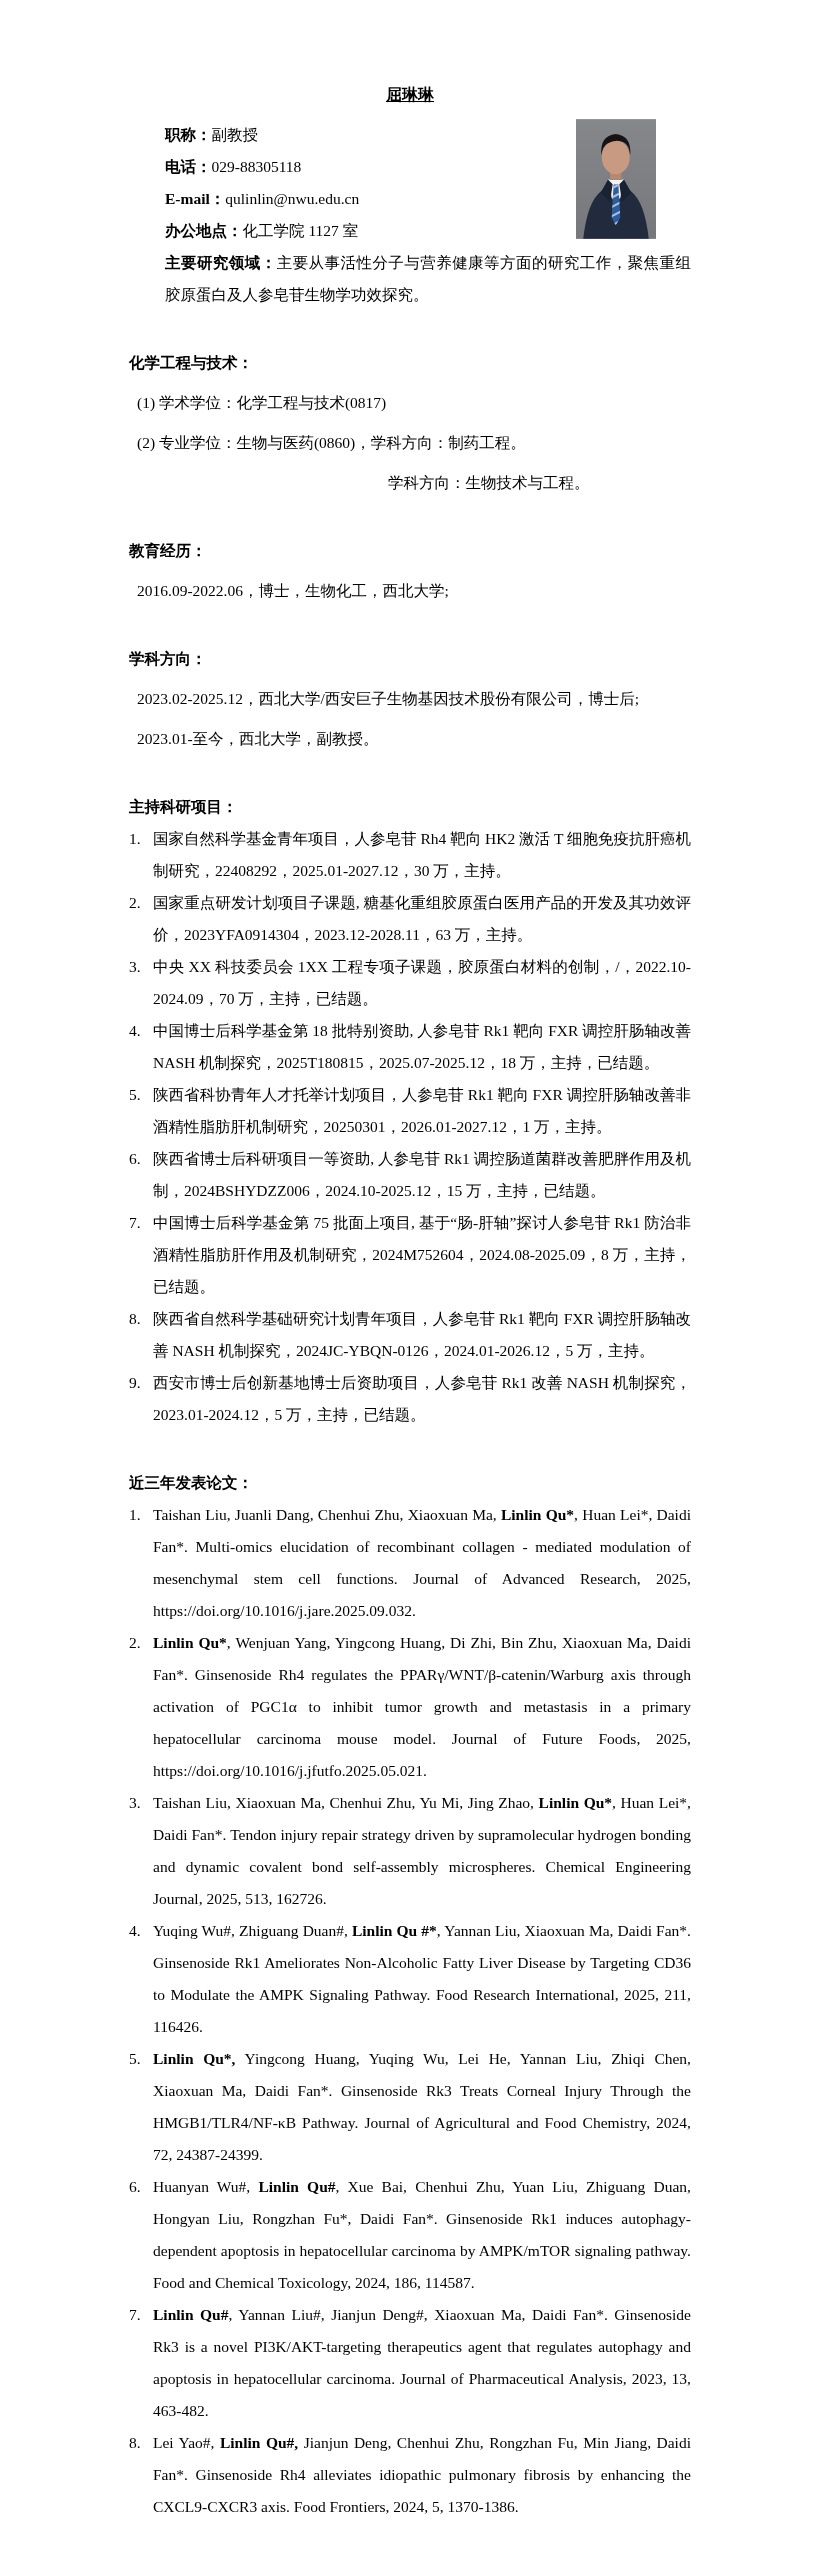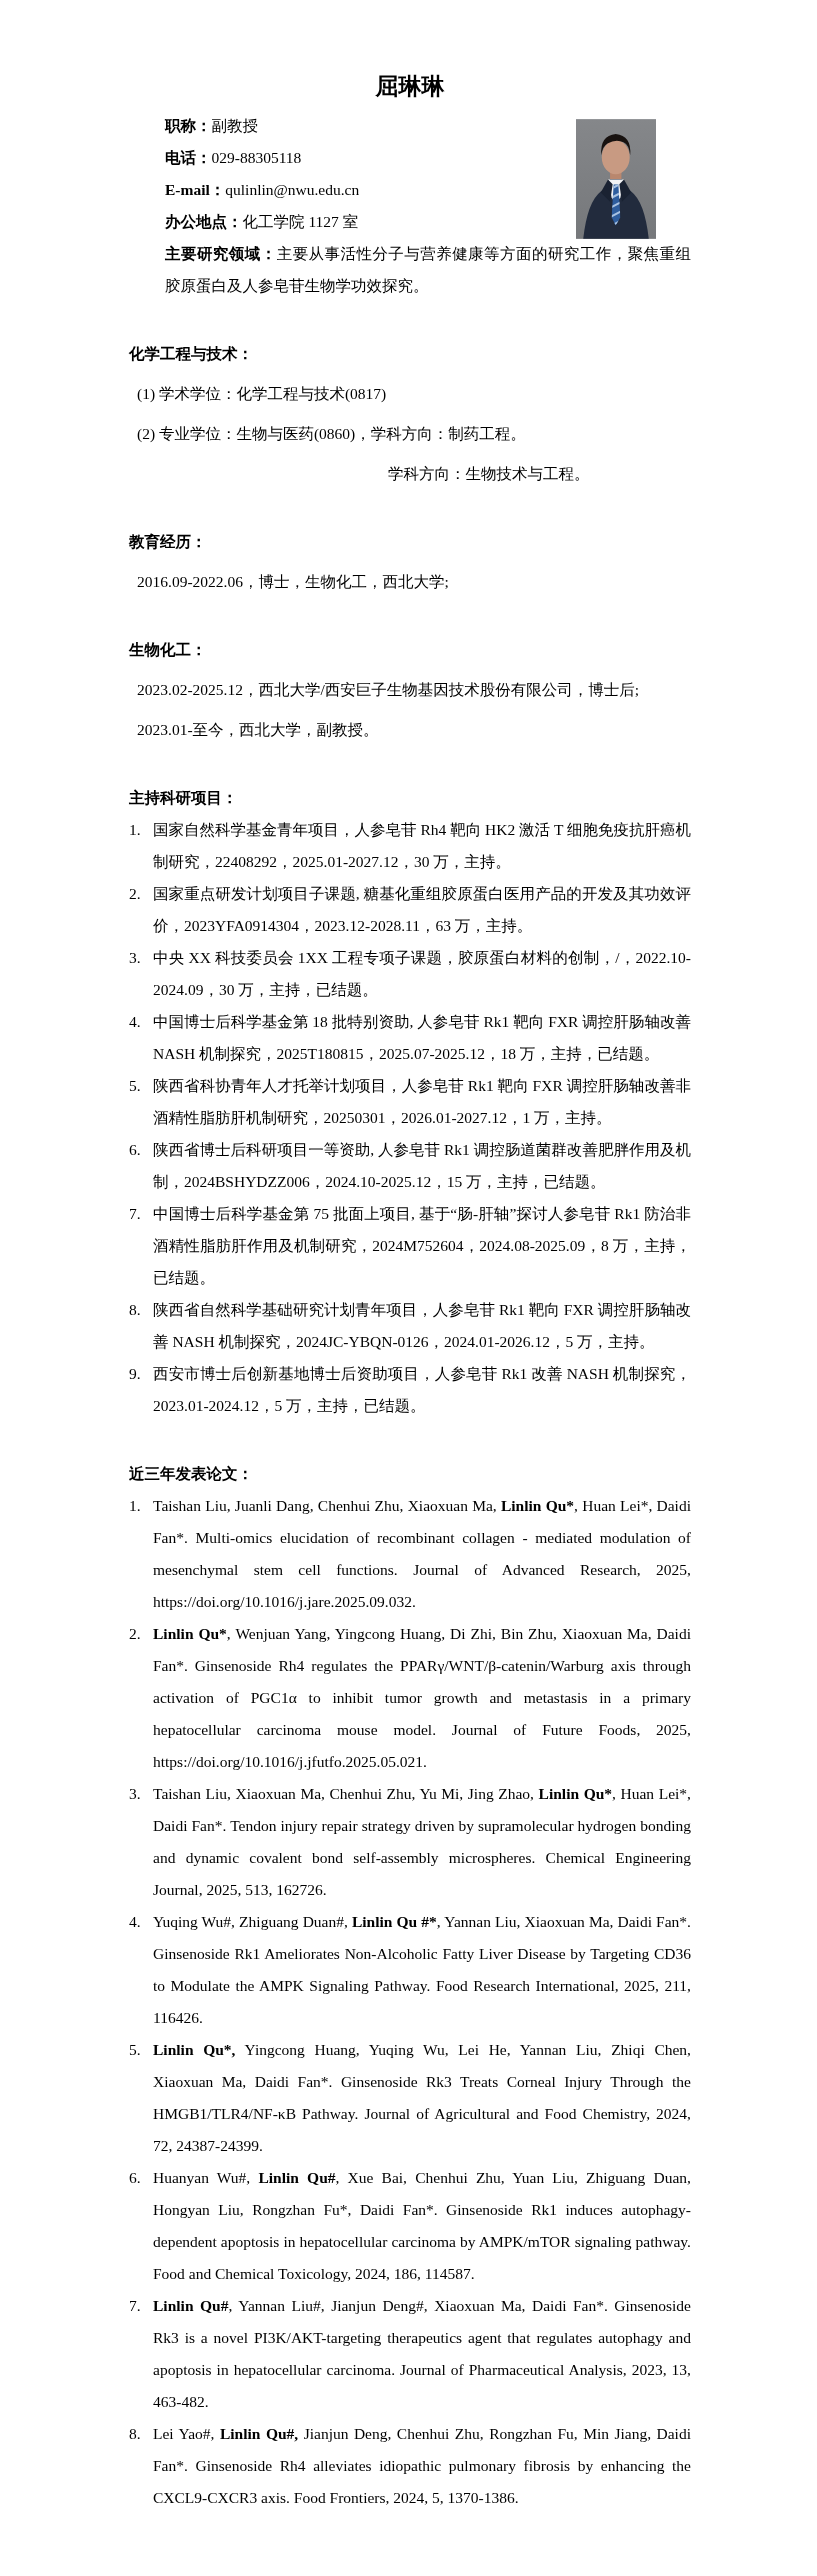--- a/index.html
+++ b/index.html
@@ -8,22 +8,22 @@
     width:818px;height:3624px;
     background:#ffffff;overflow:hidden;
     font-family:"Liberation Serif","DejaVu Serif",serif;
     color:#000;
   }
   .content{
     position:absolute;left:129px;top:0;width:562px;
     padding-top:71px;
   }
   .title{
-    margin:0;font-size:23px;font-weight:bold;
-    text-align:center;line-height:32px;
+    margin:8px;font-size:16px;font-weight:bold;
+    text-align:center;line-height:32px;text-decoration:underline;
   }
   .profile{margin-top:7.2px;margin-left:36px;}
   .prow{margin:0;font-size:15.5px;line-height:32px;}
   .prow b{font-weight:bold;}
   .prow.justify{text-align:justify;}
   .sec{
     margin:36px 0 0 0;font-size:15.5px;font-weight:bold;line-height:32px;
   }
   .line{margin:8px;font-size:15.5px;line-height:32px;}
   .line.indent{padding-left:251px;}
@@ -91,37 +91,37 @@
     </div>
 
     <h2 class="sec">化学工程与技术：</h2>
     <p class="line">(1) 学术学位：化学工程与技术(0817)</p>
     <p class="line">(2) 专业学位：生物与医药(0860)，学科方向：制药工程。</p>
     <p class="line indent">学科方向：生物技术与工程。</p>
 
     <h2 class="sec">教育经历：</h2>
     <p class="line">2016.09-2022.06，博士，生物化工，西北大学;</p>
 
-    <h2 class="sec">生物化工：</h2>
+    <h2 class="sec">学科方向：</h2>
     <p class="line">2023.02-2025.12，西北大学/西安巨子生物基因技术股份有限公司，博士后;</p>
     <p class="line">2023.01-至今，西北大学，副教授。</p>
 
     <h2 class="sec">主持科研项目：</h2>
     <div class="olist">
       <div class="item">
           <span class="num">1.</span>
           <div class="body">国家自然科学基金青年项目，人参皂苷 Rh4 靶向 HK2 激活 T 细胞免疫抗肝癌机制研究，22408292，2025.01-2027.12，30 万，主持。</div>
         </div>
       <div class="item">
           <span class="num">2.</span>
           <div class="body">国家重点研发计划项目子课题, 糖基化重组胶原蛋白医用产品的开发及其功效评价，2023YFA0914304，2023.12-2028.11，63 万，主持。</div>
         </div>
       <div class="item">
           <span class="num">3.</span>
-          <div class="body">中央 XX 科技委员会 1XX 工程专项子课题，胶原蛋白材料的创制，/，2022.10-2024.09，30 万，主持，已结题。</div>
+          <div class="body">中央 XX 科技委员会 1XX 工程专项子课题，胶原蛋白材料的创制，/，2022.10-2024.09，70 万，主持，已结题。</div>
         </div>
       <div class="item">
           <span class="num">4.</span>
           <div class="body">中国博士后科学基金第 18 批特别资助, 人参皂苷 Rk1 靶向 FXR 调控肝肠轴改善 NASH 机制探究，2025T180815，2025.07-2025.12，18 万，主持，已结题。</div>
         </div>
       <div class="item">
           <span class="num">5.</span>
           <div class="body">陕西省科协青年人才托举计划项目，人参皂苷 Rk1 靶向 FXR 调控肝肠轴改善非酒精性脂肪肝机制研究，20250301，2026.01-2027.12，1 万，主持。</div>
         </div>
       <div class="item">

